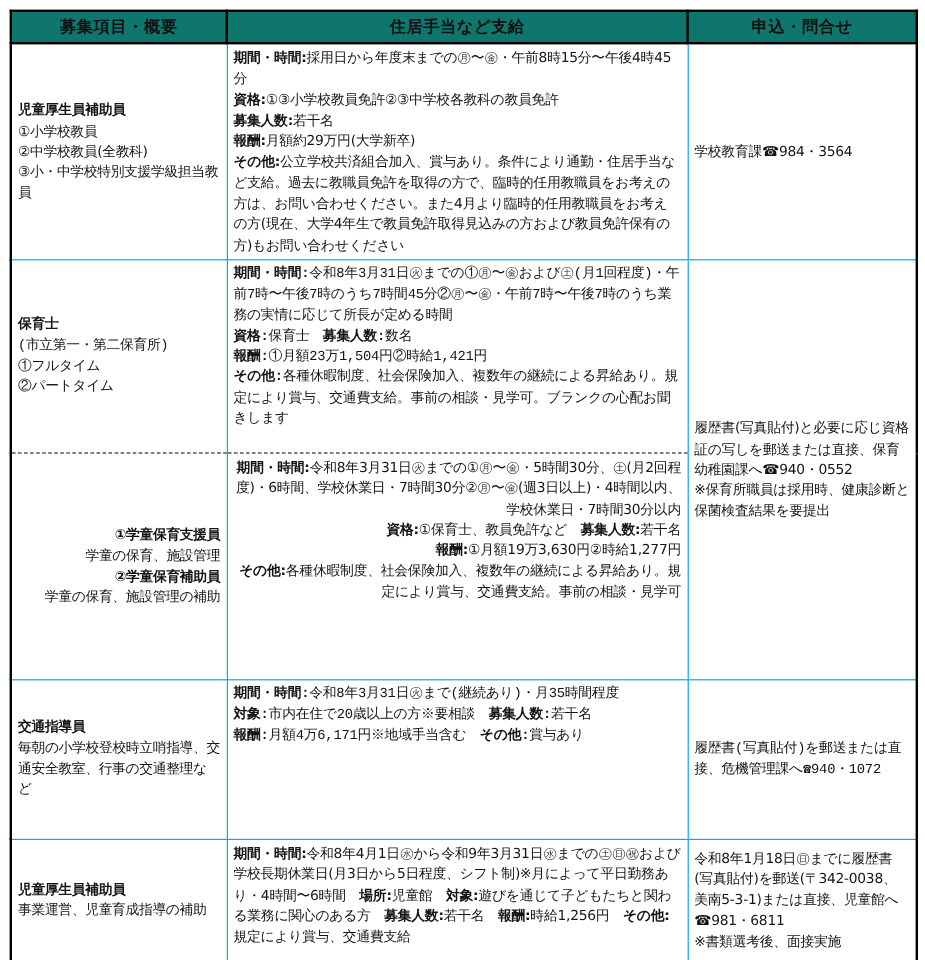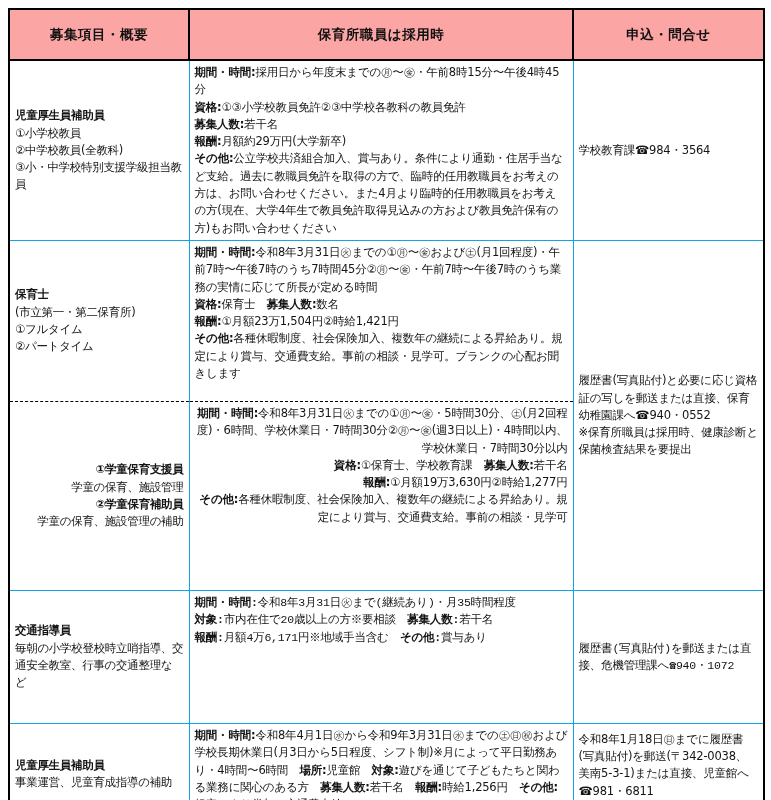--- a/index.html
+++ b/index.html
@@ -10,25 +10,25 @@
     border-collapse:collapse;
     table-layout:fixed;
     width:755px;
     border:2px solid #000;
   }
   col.c1 { width:180px; }
   col.c2 { width:384px; }
   col.c3 { width:191px; }
 
   th {
-    background:#fca5a5;
+    background:#0f766e;
     border:2px solid #000;
     font-size:13.5px;
     font-weight:bold;
-    padding:15px 2px;
+    padding:3px 2px;
     height:19px;
     text-align:center;
     letter-spacing:0.5px;
   }
 
   td {
     border:1px solid #0ea5e9;
     font-size:11.5px;
     line-height:17.3px;
     padding:3px 5px 3px 5px;
@@ -45,37 +45,37 @@
   .b { font-weight:bold; }
 
   
   tr.r1 td { height:173px; }
   tr.r2 td { height:154px; }
   tr.r3 td { height:182px;text-align:right; }
   tr.r4 td { height:126px;font-family:Liberation Mono, monospace; }
   tr.r5 td { height:94px; }
 
   
-  tr.r2 td.dash-bottom { border-bottom:1px dashed #000; }
+  tr.r2 td.dash-bottom { border-bottom:1px dashed #000;font-family:Liberation Mono, monospace; }
   tr.r3 td.dash-top    { border-top:1px dashed #000; }
 </style>
 </head>
 <body>
 
 <div class="page">
   <table class="recruit">
     <colgroup>
       <col class="c1">
         <col class="c2">
         <col class="c3">
     </colgroup>
     <thead>
       <tr>
         <th>募集項目・概要</th>
-        <th>保育所職員は採用時</th>
+        <th>住居手当など支給</th>
         <th>申込・問合せ</th>
       </tr>
     </thead>
     <tbody>
       <tr class="r1">
         <td class="overview">
             <div class="b">児童厚生員補助員</div>
             <div>①小学校教員</div>
             <div>②中学校教員(全教科)</div>
             <div>③小・中学校特別支援学級担当教員</div>
@@ -102,21 +102,21 @@
 ※保育所職員は採用時、健康診断と保菌検査結果を要提出</td>
       </tr>
       <tr class="r3">
         <td class="overview dash-top">
             <div class="b">①学童保育支援員</div>
             <div>学童の保育、施設管理</div>
             <div class="b">②学童保育補助員</div>
             <div>学童の保育、施設管理の補助</div>
           </td>
         <td class="detail dash-top"><span class="b">期間・時間:</span><span>令和8年3月31日㊋までの①㊊〜㊎・5時間30分、㊏(月2回程度)・6時間、学校休業日・7時間30分②㊊〜㊎(週3日以上)・4時間以内、学校休業日・7時間30分以内
-</span><span class="b">資格:</span><span>①保育士、学校教育課　</span><span class="b">募集人数:</span><span>若干名
+</span><span class="b">資格:</span><span>①保育士、教員免許など　</span><span class="b">募集人数:</span><span>若干名
 </span><span class="b">報酬:</span><span>①月額19万3,630円②時給1,277円
 </span><span class="b">その他:</span><span>各種休暇制度、社会保険加入、複数年の継続による昇給あり。規定により賞与、交通費支給。事前の相談・見学可</span></td>
       </tr>
       <tr class="r4">
         <td class="overview">
             <div class="b">交通指導員</div>
             <div>毎朝の小学校登校時立哨指導、交通安全教室、行事の交通整理など</div>
           </td>
         <td class="detail"><span class="b">期間・時間:</span><span>令和8年3月31日㊋まで(継続あり)・月35時間程度
 </span><span class="b">対象:</span><span>市内在住で20歳以上の方※要相談　</span><span class="b">募集人数:</span><span>若干名

